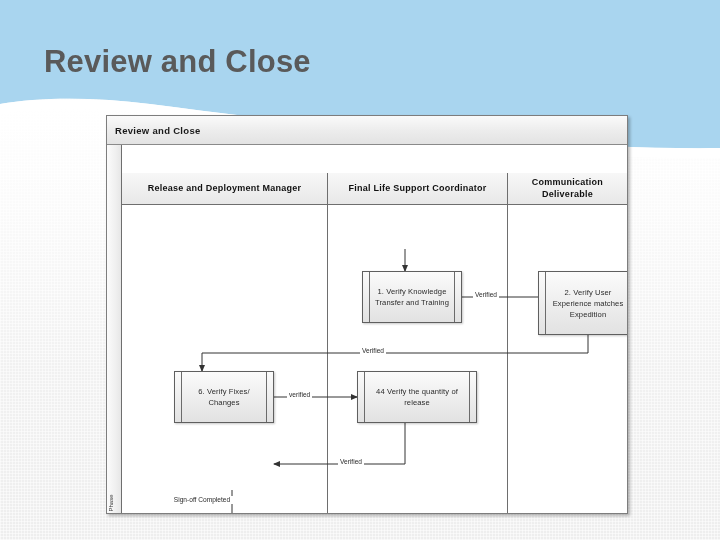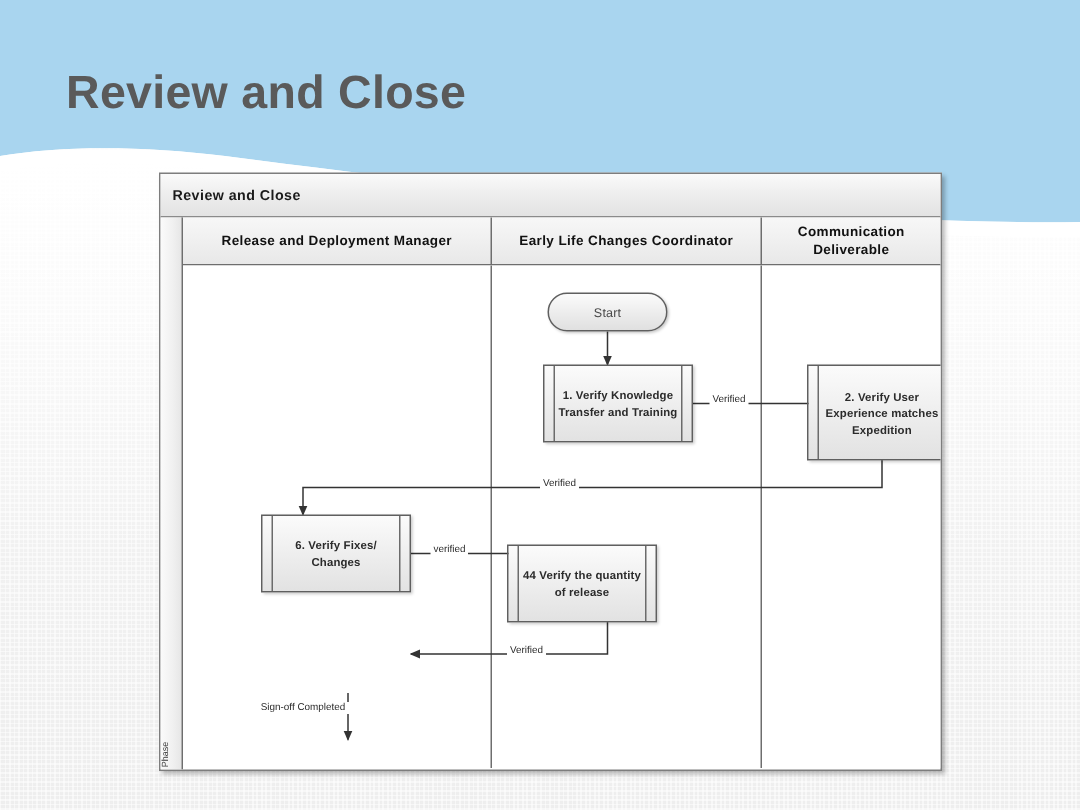--- a/index.html
+++ b/index.html
@@ -83,20 +83,21 @@
     font-size: 6px; color: #3a3a3a;
     white-space: nowrap;
   }
   #lanes-wrap { flex: 1; position: relative; }
 
   #lane-header-row {
     display: flex;
     height: 32px;
     background: linear-gradient(180deg,#f7f7f7 0%,#efefef 55%,#e8e8e8 100%);
     border-bottom: 1px solid #6e6e6e;
+    margin-top: 28px;
   }
   .lane-header {
     display: flex; align-items: center; justify-content: center;
     text-align: center;
     font-size: 9px; font-weight: bold; color: #111;
     letter-spacing: .25px;
     line-height: 1.25;
     padding: 0 4px;
   }
   .lane-header + .lane-header { border-left: 1px solid #6e6e6e; }
@@ -129,21 +130,21 @@
     border-radius: 14px;
     background: linear-gradient(180deg,#fbfbfb 0%,#ececec 55%,#e0e0e0 100%);
     box-shadow: 1px 1px 2px rgba(0,0,0,.22);
     font-size: 8.4px;
     color: #4a4a4a;
   }
   .task {
     border: 1px solid #5f5f5f;
     background: linear-gradient(180deg,#fbfbfb 0%,#ededed 55%,#e2e2e2 100%);
     box-shadow: 1px 1px 2px rgba(0,0,0,.22);
-    font-weight: bold;
+    font-weight: normal;
     font-size: 7.6px;
     padding: 16px 9px;
   }
   
   .task::before, .task::after {
     content: "";
     position: absolute; top: 0; bottom: 0;
     width: 0; border-left: 1px solid #6b6b6b;
   }
   .task::before { left: 6px; }
@@ -185,21 +186,21 @@
   <div id="pool-body">
 
     <div id="phase-strip">
       <span id="phase-label">Phase</span>
     </div>
 
     <div id="lanes-wrap">
 
       <div id="lane-header-row">
         <div class="lane-header lane-h1">Release and Deployment Manager</div>
-        <div class="lane-header lane-h2">Early Life Changes Coordinator</div>
+        <div class="lane-header lane-h2">Final Life Support Coordinator</div>
         <div class="lane-header lane-h3">Communication Deliverable</div>
       </div>
 
       <div id="lane-canvas">
 
         <div class="lane-divider" style="left:205px;"></div>
         <div class="lane-divider" style="left:385px;"></div>
 
         <svg id="connectors" width="505" height="335" viewBox="0 0 505 335">
           <defs>
@@ -226,28 +227,27 @@
         <div class="edge-label" style="left:351px; top:86px;">Verified</div>
 
         <div class="edge-label" style="left:238px; top:142px;">Verified</div>
 
         <div class="edge-label" style="left:165px; top:186px;">verified</div>
 
         <div class="edge-label" style="left:216px; top:253px;">Verified</div>
 
         <div class="edge-label" style="left:80px; top:291px; transform:translateX(-50%); width:62px;">Sign-off Completed</div>
 
-        <div class="node terminator" style="left:243px; top:18px; width:80px; height:26px;">Start</div>
 
         <div class="node task" style="left:240px; top:66px; width:100px; height:52px;">1. Verify Knowledge Transfer and Training</div>
 
         <div class="node task" style="left:416px; top:66px; width:100px; height:64px;">2. Verify User Experience matches Expedition</div>
 
         <div class="node task" style="left:52px; top:166px; width:100px; height:52px;">6. Verify Fixes/ Changes</div>
 
-        <div class="node task" style="left:216px; top:166px; width:100px; height:52px;margin-top:20px;">44 Verify the quantity of release</div>
+        <div class="node task" style="left:235px; top:166px; width:120px; height:52px;">44 Verify the quantity of release</div>
 
 
 
       </div>
     </div>
   </div>
 </div>
 
 </body></html>

